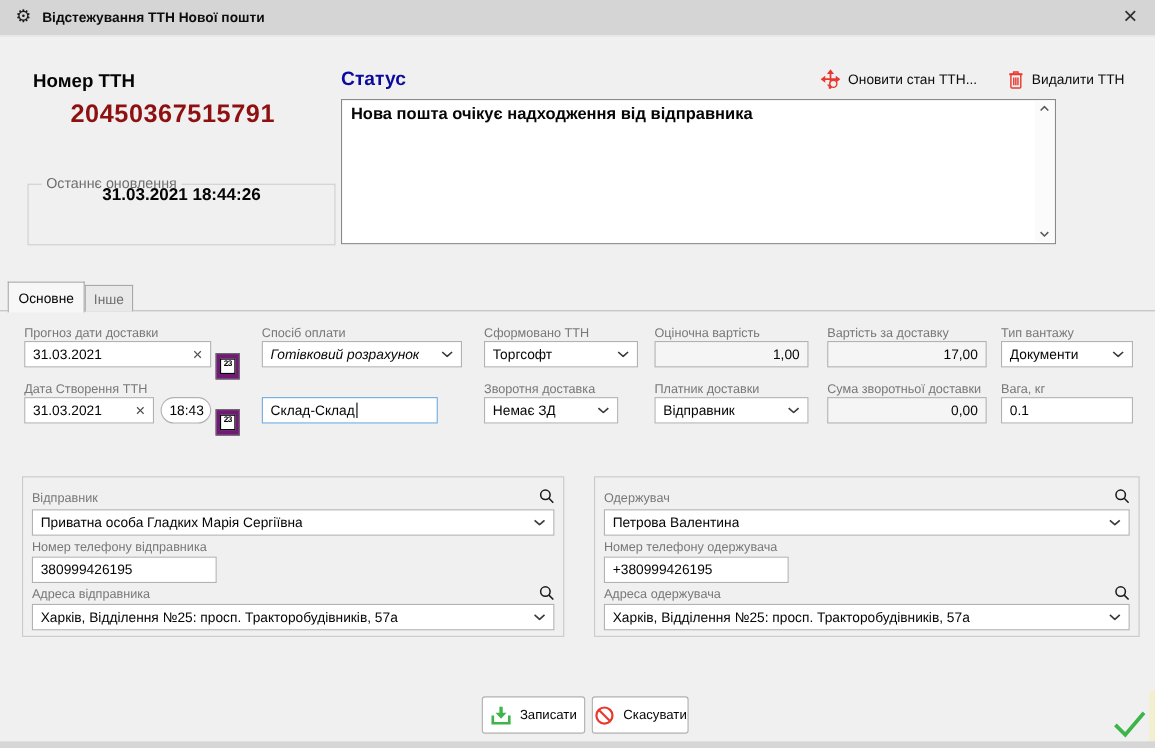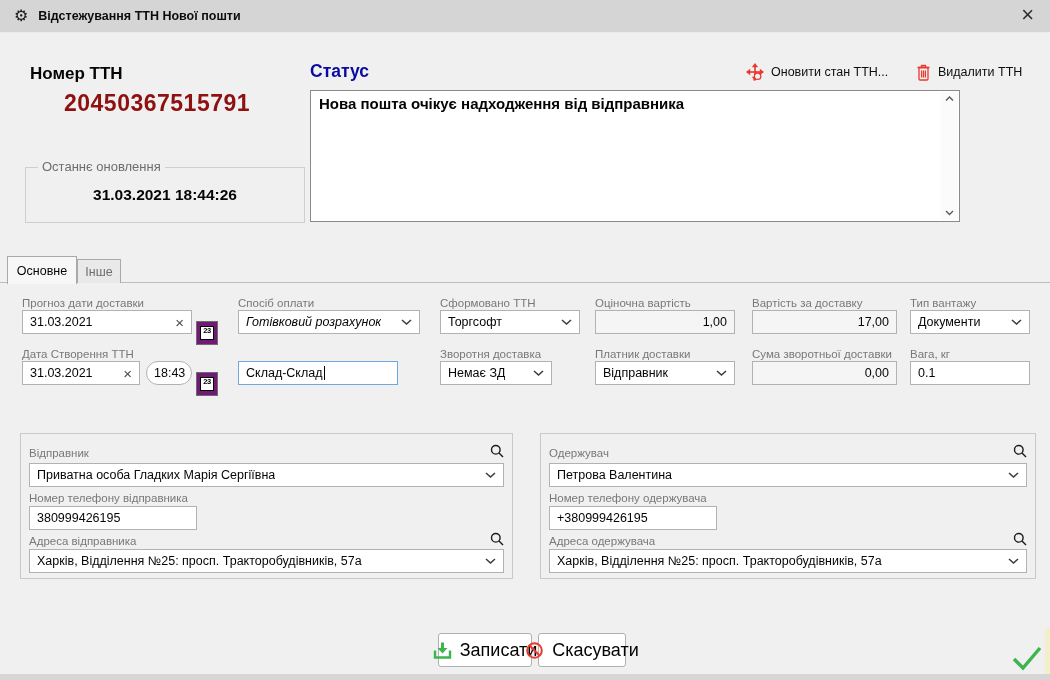--- a/index.html
+++ b/index.html
@@ -14,21 +14,21 @@
   .close-btn { position:absolute; right:16px; top:2px; font-size:22px; color:#2f2f2f;
                background:none; border:none; cursor:default; font-family:"Liberation Sans",sans-serif; }
 
   
   .ttn-label { position:absolute; left:30px; top:64px; font-size:17px; font-weight:bold; color:#050505; }
   .ttn-number { position:absolute; left:64px; top:90px; font-size:23px; font-weight:bold; color:#8f1010; letter-spacing:0.5px; }
 
   .groupbox { position:absolute; left:25px; top:167px; width:280px; height:56px; border:1px solid #cfcfcf; }
   .groupbox-legend { position:absolute; left:12px; top:-9px; background:#f0f0f0; padding:0 4px;
                      font-size:13px; color:#6e6e6e; }
-  .groupbox-value { position:absolute; left:0; right:0; top:18px; text-align:center;
+  .groupbox-value { position:absolute; left:0; right:0; top:1px; text-align:center;
                     font-size:15.5px; font-weight:bold; color:#050505; }
 
   .status-heading { position:absolute; left:310px; top:61px; font-size:17.5px; font-weight:bold; color:#0a0aa0; }
 
   .toolbtn { position:absolute; top:59px; height:26px; display:flex; align-items:center; gap:7px;
              background:none; border:none; font-size:12.5px; color:#0d0d0d; font-family:"Liberation Sans",sans-serif; }
   .toolbtn.update { left:746px; }
   .toolbtn.delete { left:916px; }
 
   .statusbox { position:absolute; left:310px; top:90px; width:650px; height:132px;
@@ -64,21 +64,21 @@
   
   .panel { position:absolute; top:433px; height:146px; border:1px solid #c9c9c9; }
   .panel.sender { left:20px; width:493px; }
   .panel.receiver { left:540px; width:496px; }
   .panel .plabel { position:absolute; left:8px; font-size:11.5px; color:#787878; }
   .panel .search { position:absolute; right:8px; }
   .panel .wide { left:8px; right:8px; }
 
   
   .btn { position:absolute; height:34px; background:#fff; border:1px solid #b0b0b0; border-radius:3px;
-         display:flex; align-items:center; justify-content:center; gap:8px; font-size:18px;
+         display:flex; align-items:center; justify-content:center; gap:8px; font-size:12px;
          color:#050505; font-family:"Liberation Sans",sans-serif; }
   .btn.save { left:438px; top:633px; width:94px; }
   .btn.cancel { left:538px; top:633px; width:88px; }
   .success-check { position:absolute; left:1012px; top:645px; }
   .bottom-strip { position:absolute; left:0; top:674px; width:1050px; height:6px; background:#d6d6d6; }
   .edge-artifact { position:absolute; left:1045px; top:628px; width:5px; height:52px; background:#f3eecb; }
 
   svg { display:block; }
 </style>
 </head>
@@ -213,21 +213,21 @@
     <span class="calicon"><span class="bar"></span><div class="num">23</div></span>
   </div>
 
   <div class="flabel" style="left:238px; top:348px;margin-top:14px;">Спосіб доставки</div>
   <div class="box focused" style="left:238px; top:361px; width:160px;">
     <span>Склад-Склад</span>
     <span class="caret"></span>
   </div>
 
   <div class="flabel" style="left:440px; top:348px;">Зворотня доставка</div>
-  <div class="box combo" style="left:440px; top:361px; width:112px;align-items:center;">
+  <div class="box combo" style="left:440px; top:361px; width:122px;align-items:center;">
     <span class="val">Немає ЗД</span>
     <span>
         <svg width="11" height="6" viewBox="0 0 11 6">
           <polyline points="1,1 5.5,5 10,1" fill="none" stroke="#3a3a3a" stroke-width="1.5"></polyline>
         </svg>
       </span>
   </div>
 
   <div class="flabel" style="left:595px; top:348px;">Платник доставки</div>
   <div class="box combo" style="left:595px; top:361px; width:140px;">

